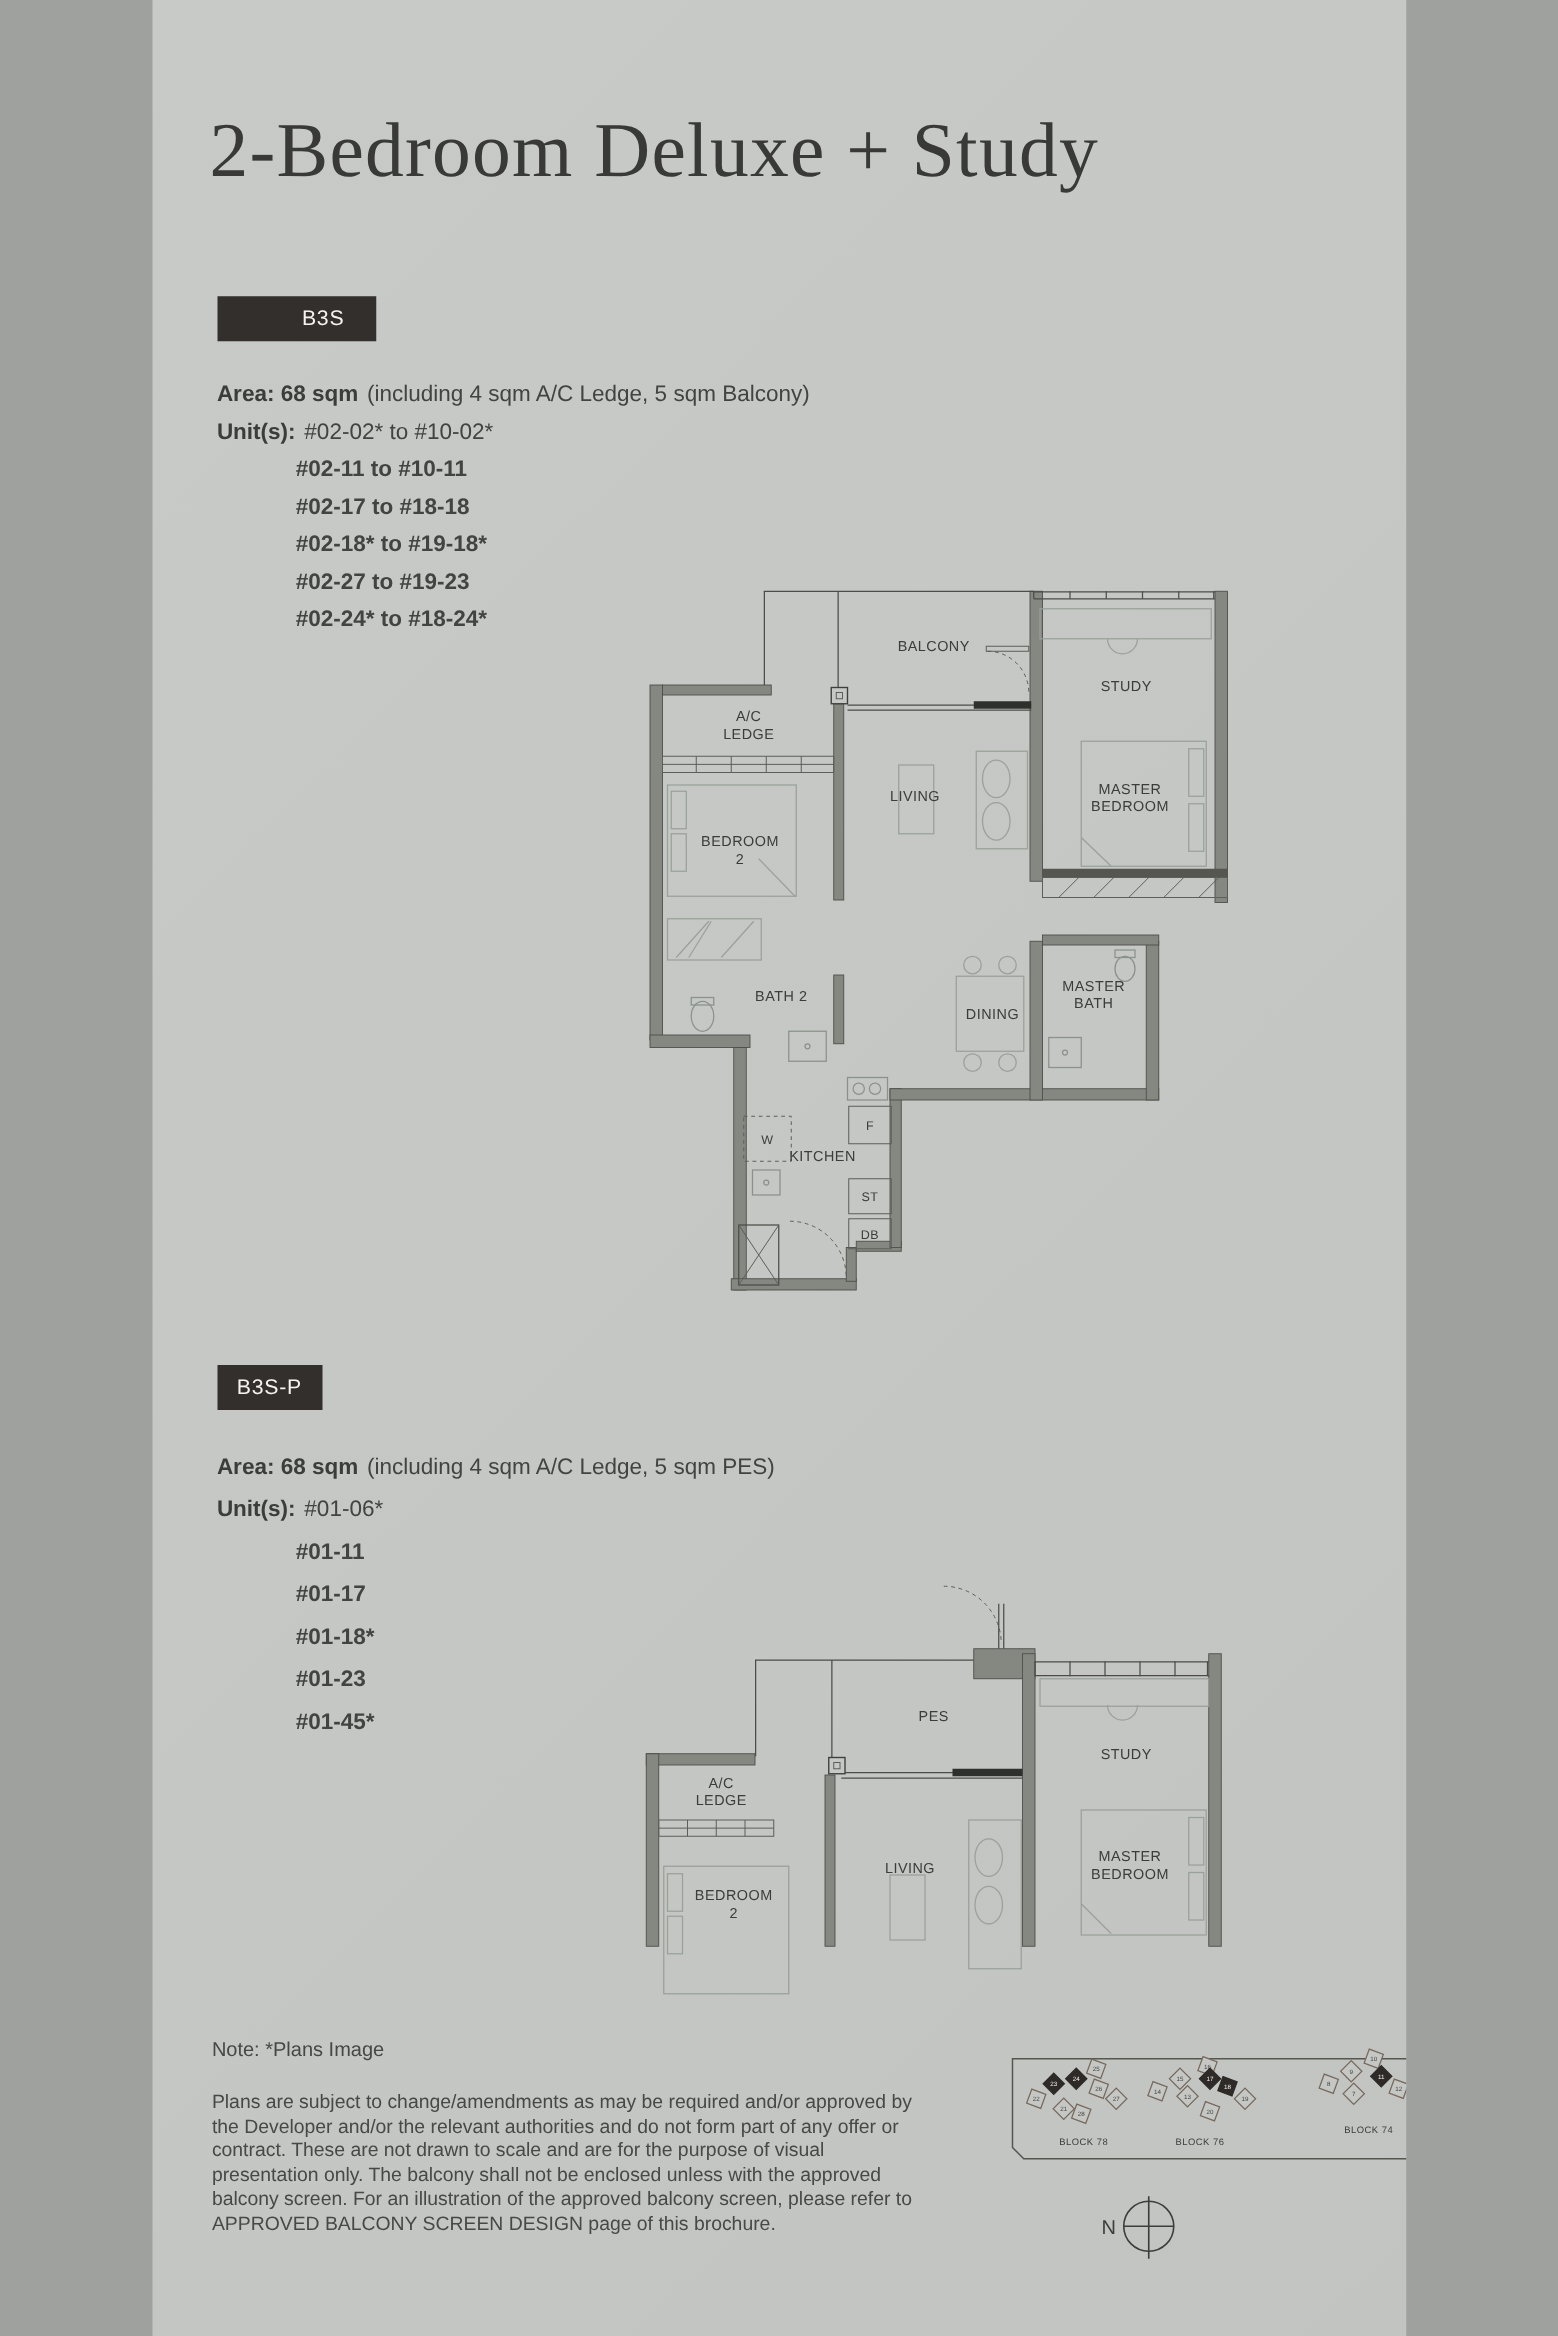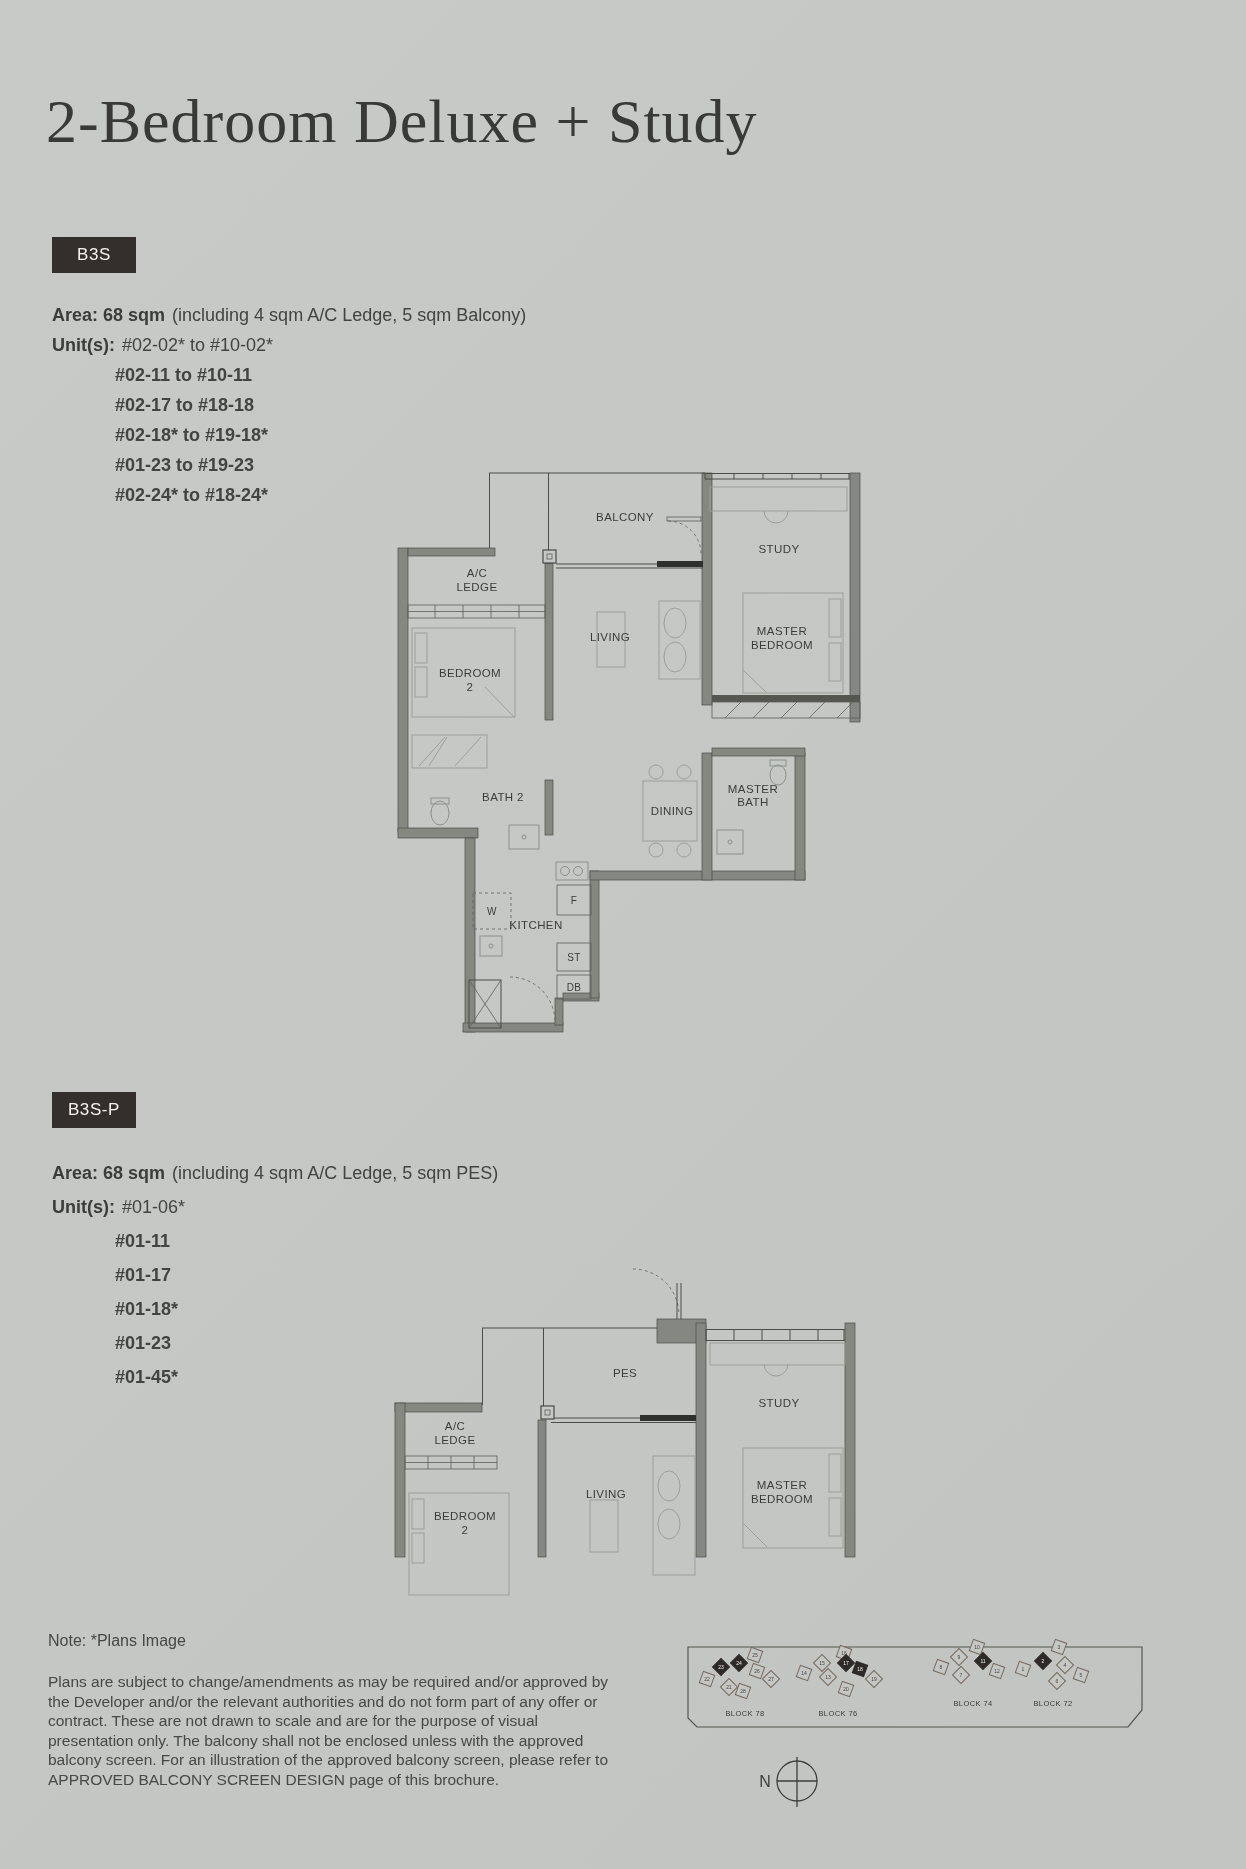--- a/index.html
+++ b/index.html
@@ -1,23 +1,23 @@
 <!DOCTYPE html>
 <html><head>
 <meta charset="utf-8">
 <style>
   html,body{margin:0;padding:0;background:#9ea19d;}
-  .page{position:relative;width:1246px;height:1869px;margin:0 auto;
+  .page{position:relative;width:1003px;height:1869px;margin:0 auto;
         background:linear-gradient(135deg,#c7cac6 0%,#c4c7c3 55%,#c1c4c0 100%);
         font-family:"Liberation Sans",sans-serif;color:#3f423f;overflow:hidden;}
   .title{position:absolute;left:46px;top:86px;font-family:"Liberation Serif",serif;
          font-size:62px;font-weight:400;color:#393937;letter-spacing:1px;}
   .badge{position:absolute;width:84px;height:36px;background:#332f2d;color:#f4f3f1;
          display:flex;align-items:center;justify-content:center;font-size:17px;letter-spacing:.6px;}
-  .badge-b3s{left:52px;top:237px;}
+  .badge-b3s{left:52px;top:237px;padding-left:43px;}
   .badge-b3sp{left:52px;top:1092px;text-align:center;}
   .info{position:absolute;font-size:18px;line-height:30px;color:#414441;}
   .info-b3s{left:52px;top:300px;}
   .info-b3sp{left:52px;top:1156px;line-height:34px;}
   .info .ln{white-space:nowrap;}
   .info .indent{padding-left:63px;font-weight:bold;}
   .info b{font-weight:700;color:#3a3d3a;}
   .info .sep{display:inline-block;width:7px;}
   .note{position:absolute;left:48px;top:1632px;font-size:16px;color:#454845;}
   .disclaimer{position:absolute;left:48px;top:1672px;width:580px;font-size:15.5px;
@@ -56,21 +56,21 @@
   <div class="badge badge-b3s">
     <span>B3S</span>
   </div>
 
   <div class="info info-b3s">
     <div class="ln"><b>Area: 68 sqm</b><span class="sep"></span><span>(including 4 sqm A/C Ledge, 5 sqm Balcony)</span></div>
     <div class="ln"><b>Unit(s):</b><span class="sep"></span><span>#02-02* to #10-02*</span></div>
     <div class="ln indent">#02-11 to #10-11</div>
     <div class="ln indent">#02-17 to #18-18</div>
     <div class="ln indent">#02-18* to #19-18*</div>
-    <div class="ln indent">#01-23 to #19-23</div>
+    <div class="ln indent">#02-27 to #19-23</div>
     <div class="ln indent">#02-24* to #18-24*</div>
   </div>
 
   <svg class="plan plan-b3s" width="480" height="575" viewBox="0 0 480 575">
 
     <rect class="wall" x="13" y="83" width="10" height="284"></rect>
     <rect class="wall" x="23" y="83" width="87" height="8"></rect>
     <rect class="wall" x="317" y="8" width="10" height="232"></rect>
     <rect class="wall" x="160" y="98" width="8" height="157"></rect>
     <rect class="wall" x="160" y="315" width="8" height="55"></rect>

